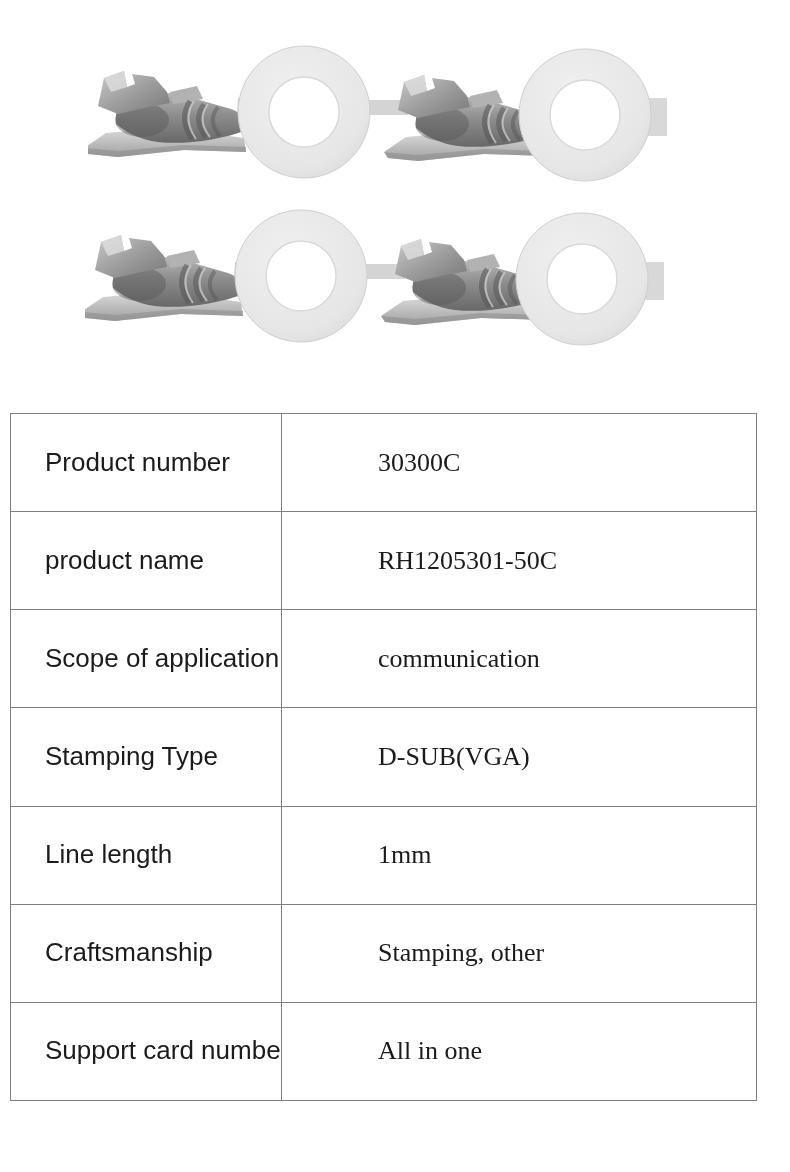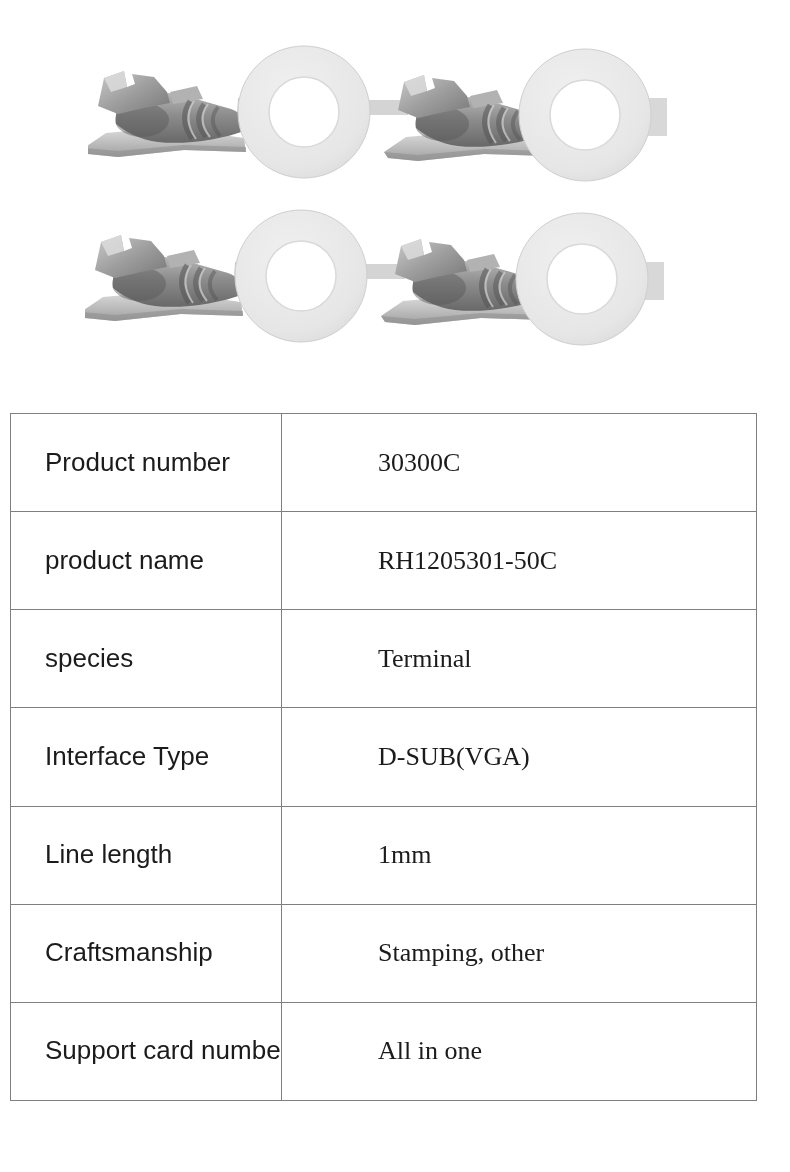--- a/index.html
+++ b/index.html
@@ -118,25 +118,25 @@
     <tbody id="specRows">
         <tr>
           <td class="lbl">Product number</td>
           <td class="val">30300C</td>
         </tr>
         <tr>
           <td class="lbl">product name</td>
           <td class="val">RH1205301-50C</td>
         </tr>
         <tr>
-          <td class="lbl">species</td>
-          <td class="val">Terminal</td>
+          <td class="lbl">Scope of application</td>
+          <td class="val">communication</td>
         </tr>
         <tr>
-          <td class="lbl">Interface Type</td>
+          <td class="lbl">Stamping Type</td>
           <td class="val">D-SUB(VGA)</td>
         </tr>
         <tr>
           <td class="lbl">Line length</td>
           <td class="val">1mm</td>
         </tr>
         <tr>
           <td class="lbl">Craftsmanship</td>
           <td class="val">Stamping, other</td>
         </tr>

